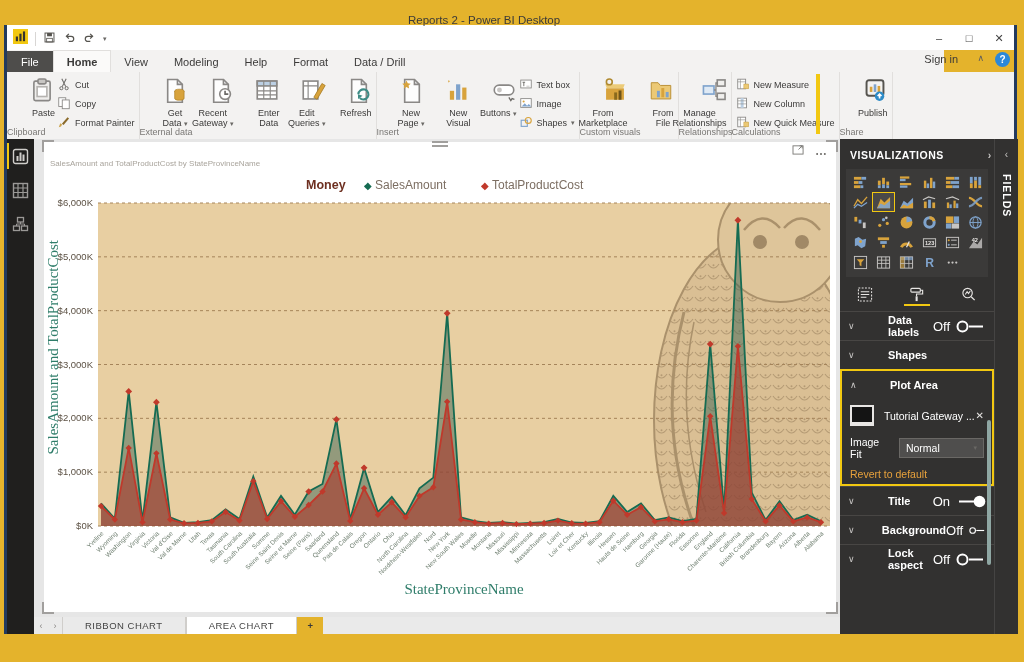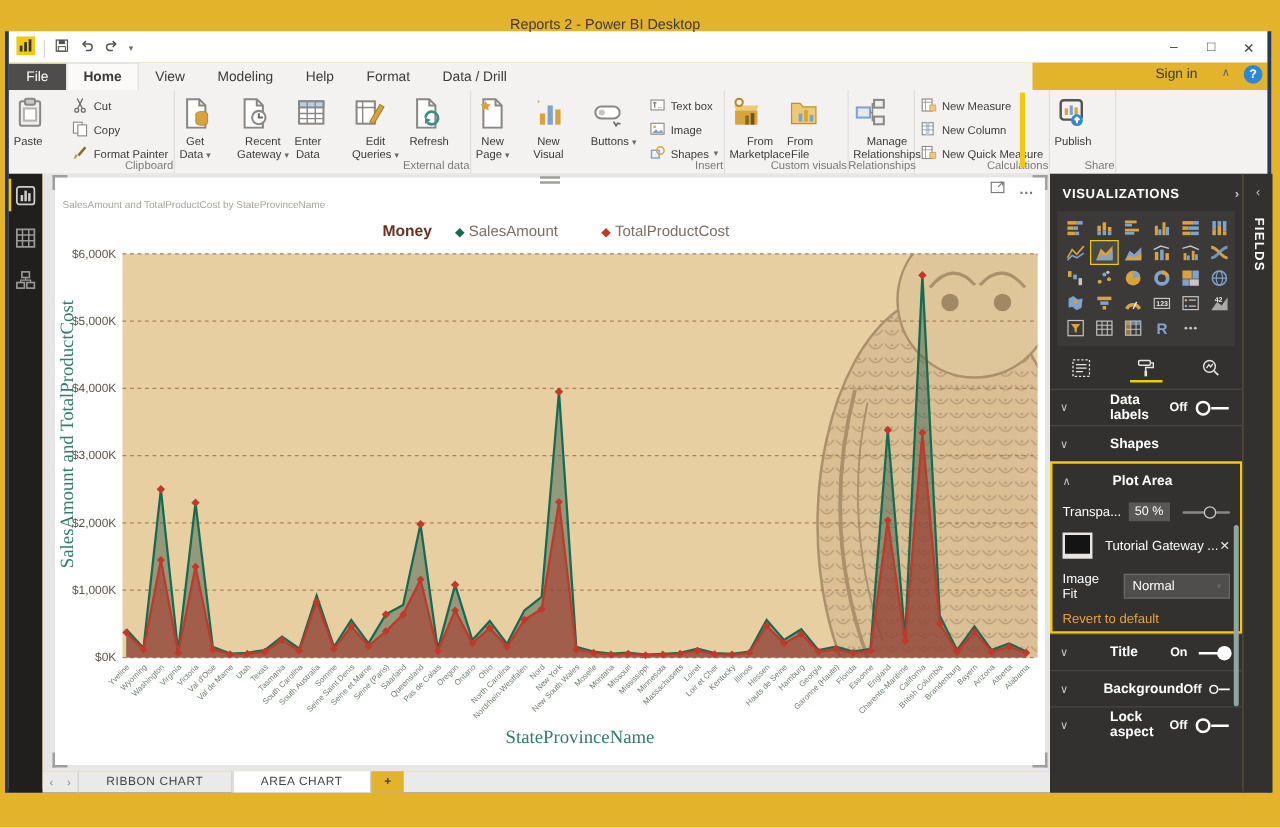--- a/index.html
+++ b/index.html
@@ -11,33 +11,33 @@
           border-left:3px solid #223a5e;border-right:3px solid #223a5e;border-bottom:3px solid #223a5e;box-sizing:border-box;}
   #titlebar{left:7px;top:25px;width:1007px;height:25px;background:#ffffff;}
   .qat{display:inline-flex;align-items:center;gap:7px;padding:4px 0 0 6px;}
   .qat .sep{width:1px;height:14px;background:#d8d6d4;}
   #contextual-tab{left:268px;top:28px;width:126px;height:22px;background:#a9b4e8;color:#2b2b46;
                   font-size:11px;display:flex;align-items:center;justify-content:center;}
   #win-title{left:408px;top:14px;font-size:11.5px;color:#3b3a39;}
   .winbtn{width:30px;height:22px;display:inline-flex;align-items:center;justify-content:center;
           font-size:11px;color:#444;}
   #winbtns{right:10px;top:27px;display:flex;}
-  #menubar{left:7px;top:50px;width:819px;height:22px;background:#f3f2f1;border-bottom:1px solid #e1dfdd;font-size:11px;}
+  #menubar{left:7px;top:50px;width:937px;height:22px;background:#f3f2f1;border-bottom:1px solid #e1dfdd;font-size:11px;}
   .menutab{display:inline-flex;align-items:center;justify-content:center;height:22px;padding:0 13px;color:#3b3a39;}
   .menutab.filetab{background:#4e4d4b;color:#fff;padding:0 14px;}
   .menutab.active{background:#fbfaf9;border:1px solid #e1dfdd;border-bottom:none;box-sizing:border-box;font-weight:bold;}
   #signin{right:66px;top:53px;font-size:11px;color:#3b3a39;}
   #helpbtn{right:14px;top:52px;width:15px;height:15px;border-radius:50%;background:#2b88d8;color:#fff;
            font-size:10px;font-weight:bold;display:flex;align-items:center;justify-content:center;}
   #chevup{right:40px;top:53px;color:#605e5c;font-size:9px;}
   #ribbon{left:7px;top:72px;width:1007px;height:67px;background:#f3f2f1;border-bottom:1px solid #d8d6d4;display:flex;}
   .rgroup{position:relative;height:100%;border-right:1px solid #e1dfdd;box-sizing:border-box;padding:3px 4px 0 4px;}
-  .rglabel{position:absolute;bottom:2px;left:0;right:0;text-align:right;font-size:9px;color:#7a7875;}
+  .rglabel{position:absolute;bottom:2px;left:0;right:0;text-align:left;font-size:9px;color:#7a7875;}
   .rgitems{display:flex;gap:2px;height:50px;}
-  .bigbtn{width:44px;display:flex;flex-direction:column;align-items:flex-start;font-size:9px;color:#3b3a39;text-align:center;line-height:10px;}
+  .bigbtn{width:44px;display:flex;flex-direction:column;align-items:flex-end;font-size:9px;color:#3b3a39;text-align:center;line-height:10px;}
   .bigbtn .ric{margin:2px 0 3px 0;}
   .smallcol{display:flex;flex-direction:column;justify-content:flex-start;gap:3px;padding-top:2px;}
   .smallbtn{display:flex;align-items:center;gap:4px;font-size:9px;color:#3b3a39;white-space:nowrap;}
   .dd{color:#6a6865;font-size:7px;}
   #yellowstrip{left:816px;top:74px;width:4px;height:60px;background:#f2c811;}
   #leftnav{left:7px;top:139px;width:27px;height:495px;background:#201f1e;}
   .navitem{position:relative;width:27px;height:34px;display:flex;align-items:center;justify-content:center;}
   .navitem.active:before{content:"";position:absolute;left:0;top:4px;bottom:4px;width:2px;background:#f2c811;}
   #canvas{left:34px;top:139px;width:806px;height:478px;background:#e6e6e6;}
   #page{position:absolute;left:10px;top:3px;width:792px;height:470px;background:#ffffff;}
@@ -60,21 +60,21 @@
            grid-template-columns:repeat(6,23px);grid-auto-rows:20px;}
   .gicon{width:21px;height:18px;display:flex;align-items:center;justify-content:center;}
   .gicon.selected{outline:1.5px solid #f2c811;background:#4a4948;}
   #paneltabs{display:flex;justify-content:center;gap:26px;padding:7px 0 5px 0;}
   .ptab{width:26px;height:20px;display:flex;align-items:center;justify-content:center;}
   .ptab.active{border-bottom:2px solid #f2c811;}
   #searchbox{margin:4px 8px 8px 8px;height:20px;border:1px solid #8a8886;display:flex;align-items:center;gap:6px;padding:0 6px;color:#c8c6c4;font-size:11px;background:#2b2a29;}
   .prow{display:flex;align-items:center;height:28px;border-top:1px solid #484644;padding:0 8px;font-size:11px;}
   .prow .chev{width:14px;color:#c8c6c4;font-size:9px;}
   .prow .plabel{flex:1;font-weight:bold;padding-left:26px;}
-  .state{font-size:10px;margin-right:6px;font-weight:bold;}
+  .state{font-size:13px;margin-right:6px;}
   #plotareabox{margin:0;border:2px solid #f2c811;background:#323130;}
   .parow{display:flex;align-items:center;padding:3px 8px;font-size:10.5px;}
   .valbox{background:#5a5857;padding:2px 5px;font-size:10px;margin-left:6px;}
   .slider{position:relative;width:44px;height:2px;background:#8a8886;margin-left:10px;border-radius:1px;}
   .slider .thumb{position:absolute;left:17px;top:-4px;width:10px;height:10px;border:1.5px solid #d0cecb;border-radius:50%;background:#323130;box-sizing:border-box;}
   .imgthumb{width:24px;height:21px;border:2px solid #e8e6e4;background:#141414;box-sizing:border-box;border-bottom-width:4px;}
   .ddown{background:#4f4e4d;border:1px solid #6a6865;display:flex;align-items:center;justify-content:space-between;
          width:76px;height:18px;padding:0 6px;font-size:10.5px;margin-left:8px;}
   #revert{color:#e8a23c;font-size:10.5px;padding:5px 8px 4px 8px;}
   #fieldsbar{left:994px;top:139px;width:23px;height:495px;background:#323130;border-left:1px solid #454443;color:#fff;}
@@ -826,27 +826,20 @@
      <span class="chev">∨</span>
      <span class="plabel">Shapes</span>
 
    </div>
       </div>
     <div id="plotareabox">
       <div class="prow" style="border-top:none;">
         <span class="chev">∧</span>
         <span class="plabel">Plot Area</span>
       </div>
-      <div class="parow">
-        <span>Transpa...</span>
-        <span class="valbox"><span>50</span>&nbsp;<span>%</span></span>
-        <span class="slider">
-            <span class="thumb"></span>
-          </span>
-      </div>
       <div class="parow" style="padding-top:6px;">
         <span class="imgthumb"></span>
         <span style="margin-left:10px;font-size:10.5px;">Tutorial Gateway ...</span>
         <span style="margin-left:auto;color:#e8e6e4;font-size:10px;">✕</span>
       </div>
       <div class="parow" style="padding-top:7px;">
         <span>Image Fit</span>
         <span class="ddown">
           <span>Normal</span>
           <span class="dd">▾</span>

